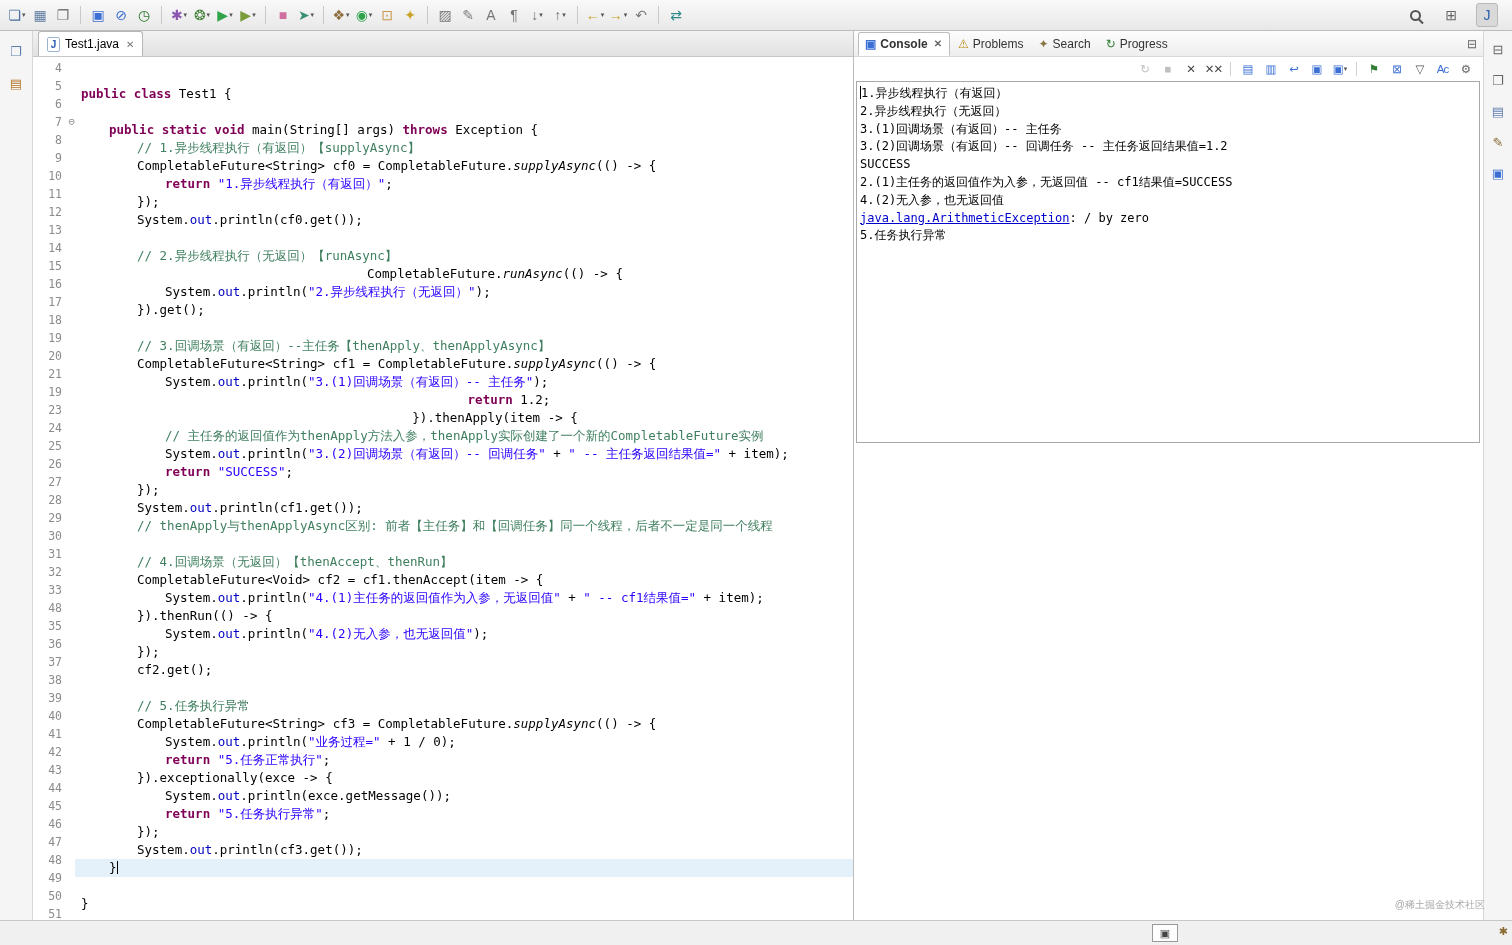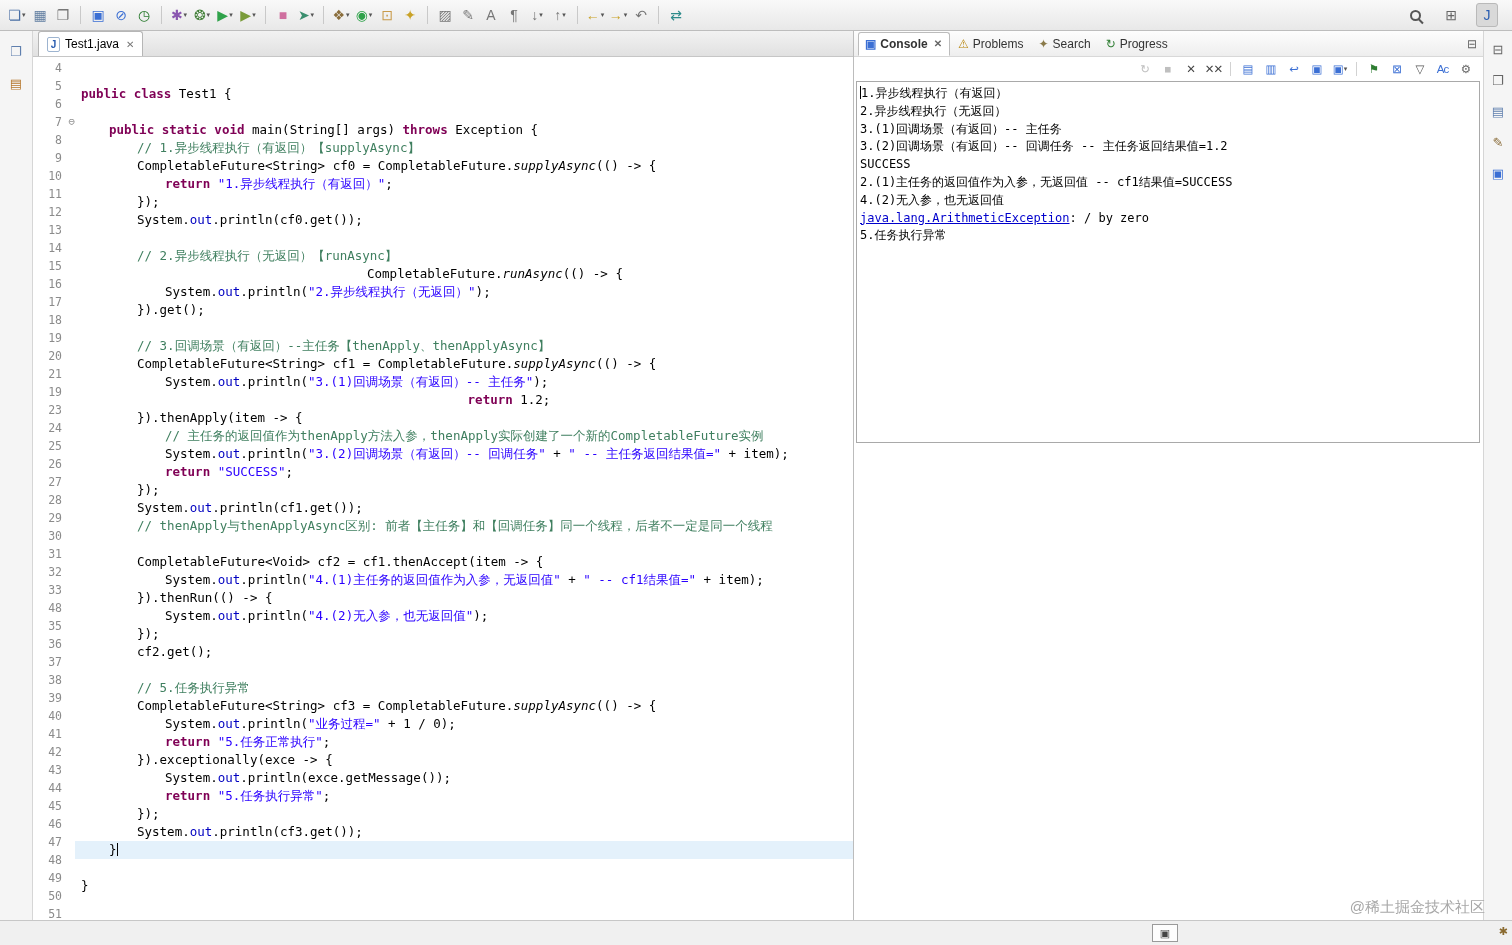--- a/index.html
+++ b/index.html
@@ -59,21 +59,21 @@
   .conline{font-family:"DejaVu Sans Mono","Liberation Mono",monospace;font-size:12px;height:17.8px;line-height:17.8px;white-space:pre;color:#000}
   .conlink{color:#0000cc;text-decoration:underline}
 
   
   .right-strip{position:absolute;left:1483px;top:31px;width:29px;height:889px;background:#f5f5f5;border-left:1px solid #d6d6d6;display:flex;flex-direction:column;align-items:center;padding-top:8px;gap:11px}
 
   
   .statusbar{position:absolute;left:0;top:920px;width:1512px;height:25px;background:#f0f0f0;border-top:1px solid #c7c7c7}
   .status-console-icon{position:absolute;left:1152px;top:3px;width:26px;height:18px;border:1px solid #9a9a9a;background:#fdfdfd;display:flex;align-items:center;justify-content:center;font-size:11px;color:#444}
   .status-progress-icon{position:absolute;right:4px;top:4px;font-size:11px;color:#8a6a2f}
-  .watermark{position:absolute;top:898px;right:27px;font-size:15px;color:#a8a8a8;z-index:5}
+  .watermark{position:absolute;top:898px;right:27px;font-size:10px;color:#a8a8a8;z-index:5}
 </style>
 </head>
 <body>
 
 <div class="toolbar">
 
   <span class="tbtn">
       <span class="tglyph" style="color: rgb(74, 111, 165);">❏</span>
       <span class="tdrop">▾</span>
     </span>
@@ -265,28 +265,29 @@
       <div class="cl" style="padding-left: 62px;"></div>
       <div class="cl" style="padding-left: 62px;"><span class="c">// 2.异步线程执行（无返回）【runAsync】</span></div>
       <div class="cl" style="padding-left: 62px; text-align: center;"><span class="p">CompletableFuture.</span><span class="m">runAsync</span><span class="p">(() -&gt; {</span></div>
       <div class="cl" style="padding-left: 90px;"><span class="p">System.</span><span class="f">out</span><span class="p">.println(</span><span class="s">"2.异步线程执行（无返回）"</span><span class="p">);</span></div>
       <div class="cl" style="padding-left: 62px;"><span class="p">}).get();</span></div>
       <div class="cl" style="padding-left: 62px;"></div>
       <div class="cl" style="padding-left: 62px;"><span class="c">// 3.回调场景（有返回）--主任务【thenApply、thenApplyAsync】</span></div>
       <div class="cl" style="padding-left: 62px;"><span class="p">CompletableFuture&lt;String&gt; cf1 = CompletableFuture.</span><span class="m">supplyAsync</span><span class="p">(() -&gt; {</span></div>
       <div class="cl" style="padding-left: 90px;"><span class="p">System.</span><span class="f">out</span><span class="p">.println(</span><span class="s">"3.(1)回调场景（有返回）-- 主任务"</span><span class="p">);</span></div>
       <div class="cl" style="padding-left: 90px; text-align: center;"><span class="k">return </span><span class="p">1.2;</span></div>
-      <div class="cl" style="padding-left: 62px;"><span class="p">}).thenApply(item -&gt; {</span></div>
+      <div class="cl" style="padding-left: 62px; text-align: center;"><span class="p">}).thenApply(item -&gt; {</span></div>
       <div class="cl" style="padding-left: 90px;"><span class="c">// 主任务的返回值作为thenApply方法入参，thenApply实际创建了一个新的CompletableFuture实例</span></div>
       <div class="cl" style="padding-left: 90px;"><span class="p">System.</span><span class="f">out</span><span class="p">.println(</span><span class="s">"3.(2)回调场景（有返回）-- 回调任务"</span><span class="p"> + </span><span class="s">" -- 主任务返回结果值="</span><span class="p"> + item);</span></div>
       <div class="cl" style="padding-left: 90px;"><span class="k">return </span><span class="s">"SUCCESS"</span><span class="p">;</span></div>
       <div class="cl" style="padding-left: 62px;"><span class="p">});</span></div>
       <div class="cl" style="padding-left: 62px;"><span class="p">System.</span><span class="f">out</span><span class="p">.println(cf1.get());</span></div>
       <div class="cl" style="padding-left: 62px;"><span class="c">// thenApply与thenApplyAsync区别: 前者【主任务】和【回调任务】同一个线程，后者不一定是同一个线程</span></div>
       <div class="cl" style="padding-left: 62px;"></div>
+      <div class="cl" style="padding-left: 62px;"><span class="c">// 4.回调场景（无返回）【thenAccept、thenRun】</span></div>
       <div class="cl" style="padding-left: 62px;"><span class="p">CompletableFuture&lt;Void&gt; cf2 = cf1.thenAccept(item -&gt; {</span></div>
       <div class="cl" style="padding-left: 90px;"><span class="p">System.</span><span class="f">out</span><span class="p">.println(</span><span class="s">"4.(1)主任务的返回值作为入参，无返回值"</span><span class="p"> + </span><span class="s">" -- cf1结果值="</span><span class="p"> + item);</span></div>
       <div class="cl" style="padding-left: 62px;"><span class="p">}).thenRun(() -&gt; {</span></div>
       <div class="cl" style="padding-left: 90px;"><span class="p">System.</span><span class="f">out</span><span class="p">.println(</span><span class="s">"4.(2)无入参，也无返回值"</span><span class="p">);</span></div>
       <div class="cl" style="padding-left: 62px;"><span class="p">});</span></div>
       <div class="cl" style="padding-left: 62px;"><span class="p">cf2.get();</span></div>
       <div class="cl" style="padding-left: 62px;"></div>
       <div class="cl" style="padding-left: 62px;"><span class="c">// 5.任务执行异常</span></div>
       <div class="cl" style="padding-left: 62px;"><span class="p">CompletableFuture&lt;String&gt; cf3 = CompletableFuture.</span><span class="m">supplyAsync</span><span class="p">(() -&gt; {</span></div>
       <div class="cl" style="padding-left: 90px;"><span class="p">System.</span><span class="f">out</span><span class="p">.println(</span><span class="s">"业务过程="</span><span class="p"> + 1 / 0);</span></div>

